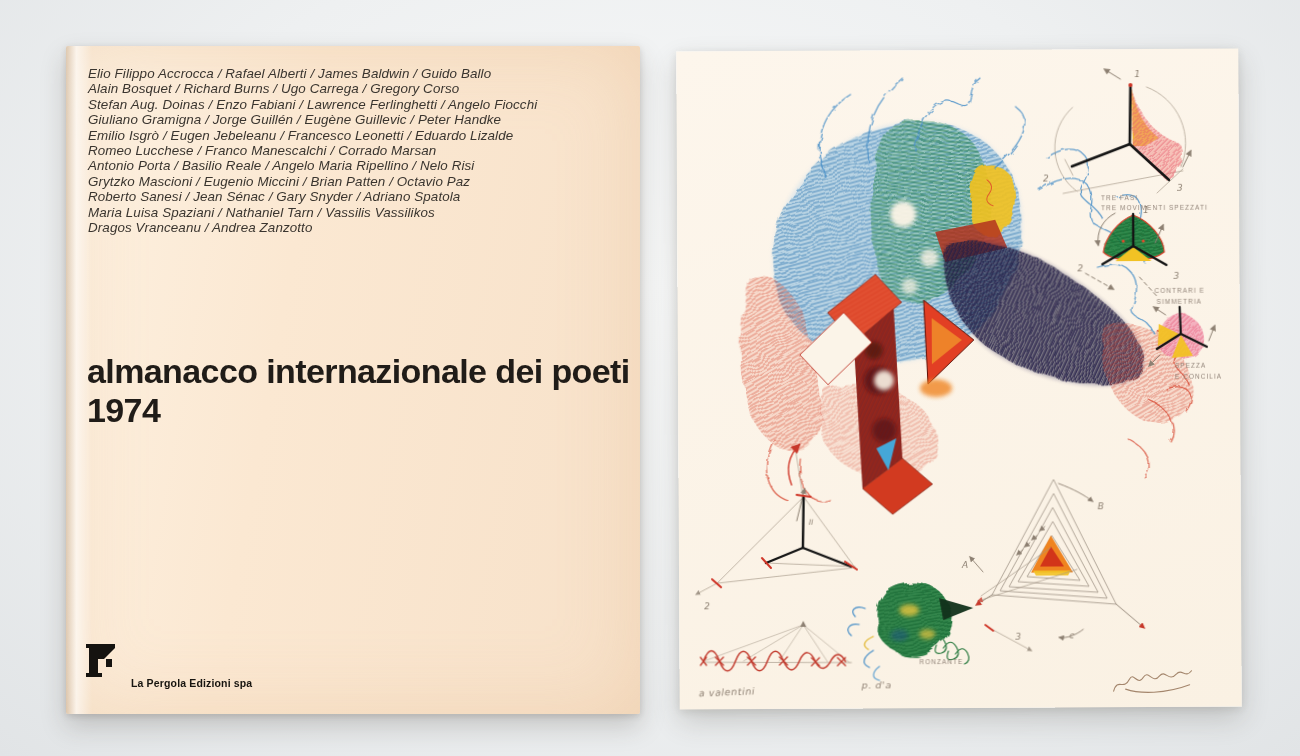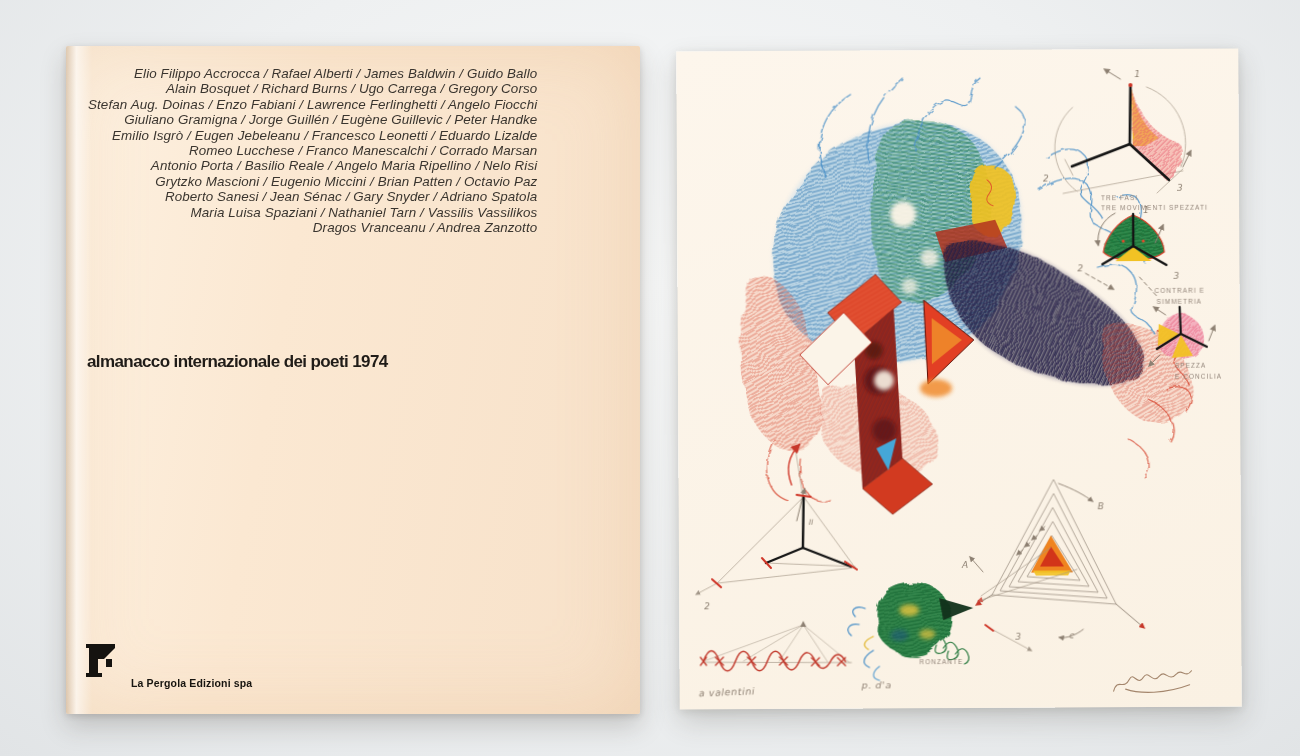--- a/index.html
+++ b/index.html
@@ -1,42 +1,42 @@
 <!DOCTYPE html>
 <html><head>
 <meta charset="utf-8">
 <style>
   html,body{margin:0;padding:0;}
   body{
     width:1300px;height:756px;overflow:hidden;
     font-family:"Liberation Sans",sans-serif;
     background:radial-gradient(ellipse at 50% 38%, #f8f9f9 0%, #eef0f1 55%, #e1e4e6 100%);
   }
-  .stage{position:relative;width:1300px;height:756px;text-align:right;}
+  .stage{position:relative;width:1300px;height:756px;}
 
   
   .book{
     position:absolute;left:66px;top:46px;width:574px;height:668px;
     background:linear-gradient(100deg,#fdf1e1 0%,#fbe8d2 38%,#f7e1c9 100%);
     border-radius:2px;
     box-shadow:0 12px 26px rgba(60,50,40,.22),0 2px 6px rgba(60,50,40,.16),
                inset 0 0 80px rgba(224,178,134,.30);
   }
   .spine{
     position:absolute;left:0;top:0;bottom:0;width:26px;border-radius:2px 0 0 2px;
     background:linear-gradient(90deg,rgba(122,92,60,.20) 0%,rgba(255,255,255,.6) 40%,rgba(255,255,255,0) 100%);
   }
   .poets{position:absolute;left:22px;top:20px;color:#3a352f;}
   .poets .pline{
     font-style:italic;font-size:13.4px;line-height:15.4px;
     letter-spacing:.1px;white-space:nowrap;
   }
   .book-title{
     position:absolute;left:21px;top:306px;
-    font-weight:bold;font-size:17px;letter-spacing:-.6px;color:#201c18;
+    font-weight:bold;font-size:34px;letter-spacing:-.6px;color:#201c18;
   }
   .publisher-logo{position:absolute;left:20px;top:598px;}
   .publisher-name{
     position:absolute;left:21px;top:631px;
     font-weight:bold;font-size:10.5px;letter-spacing:.15px;color:#17140f;padding-left:44px;
   }
 
   
   .print{
     position:absolute;left:678px;top:50px;width:562px;height:658px;

